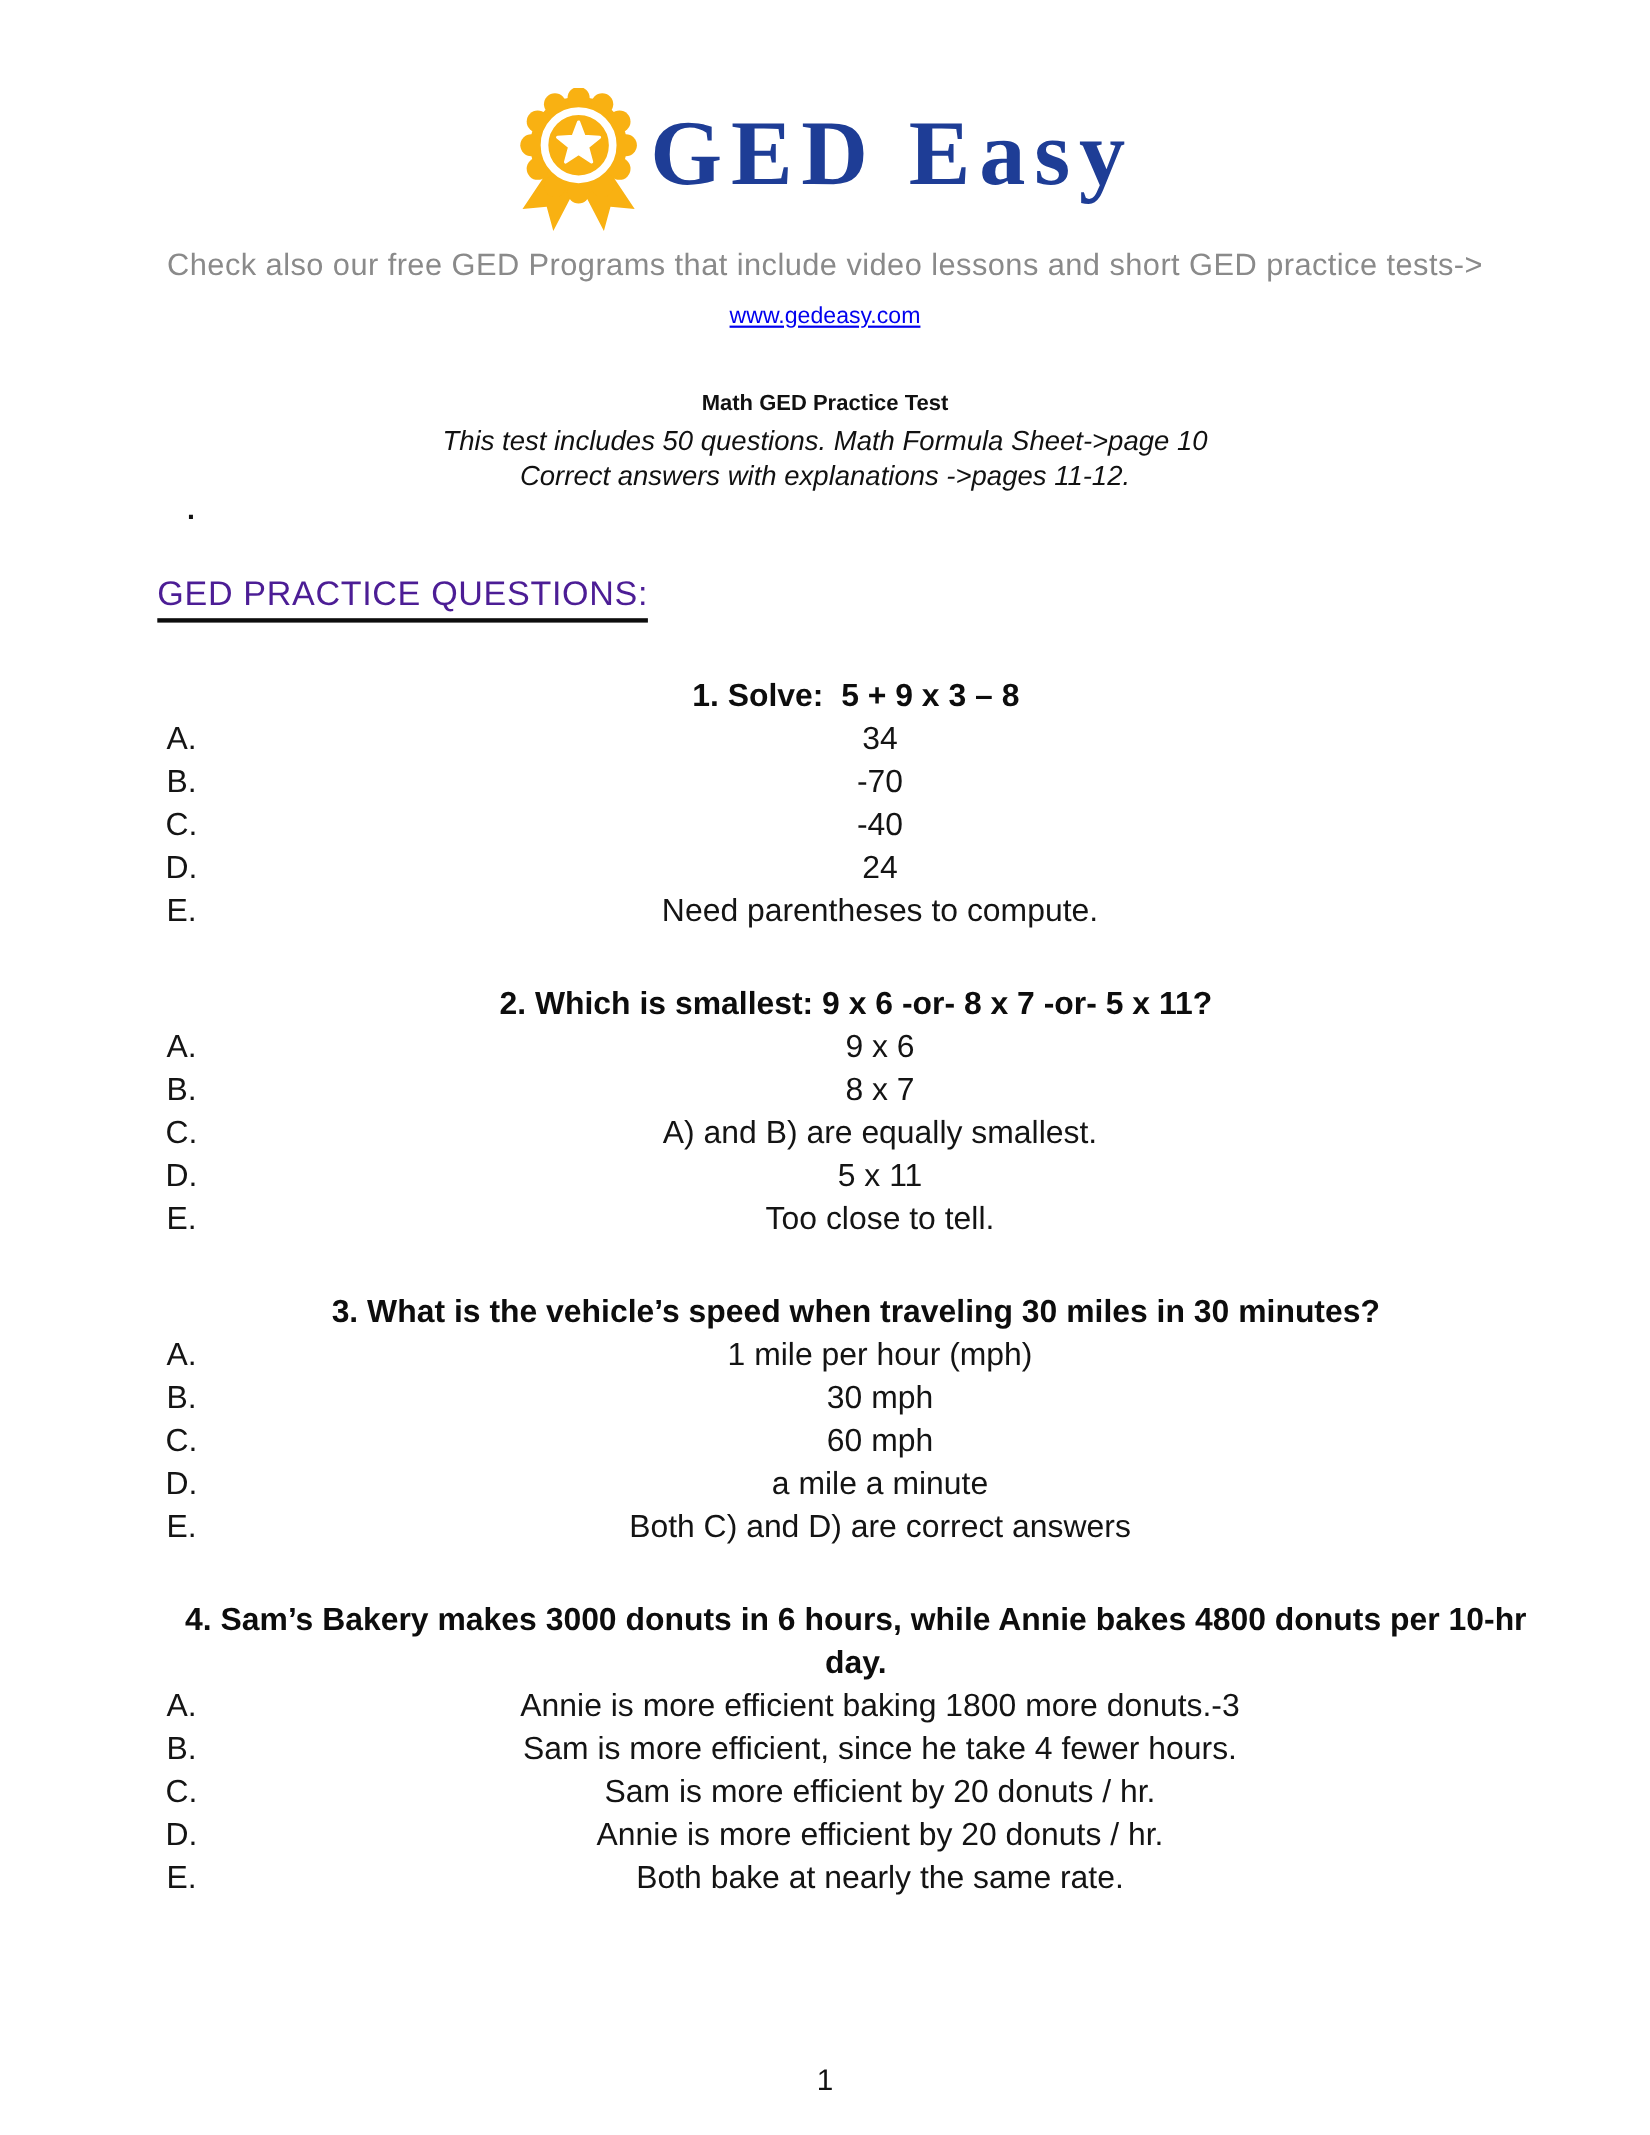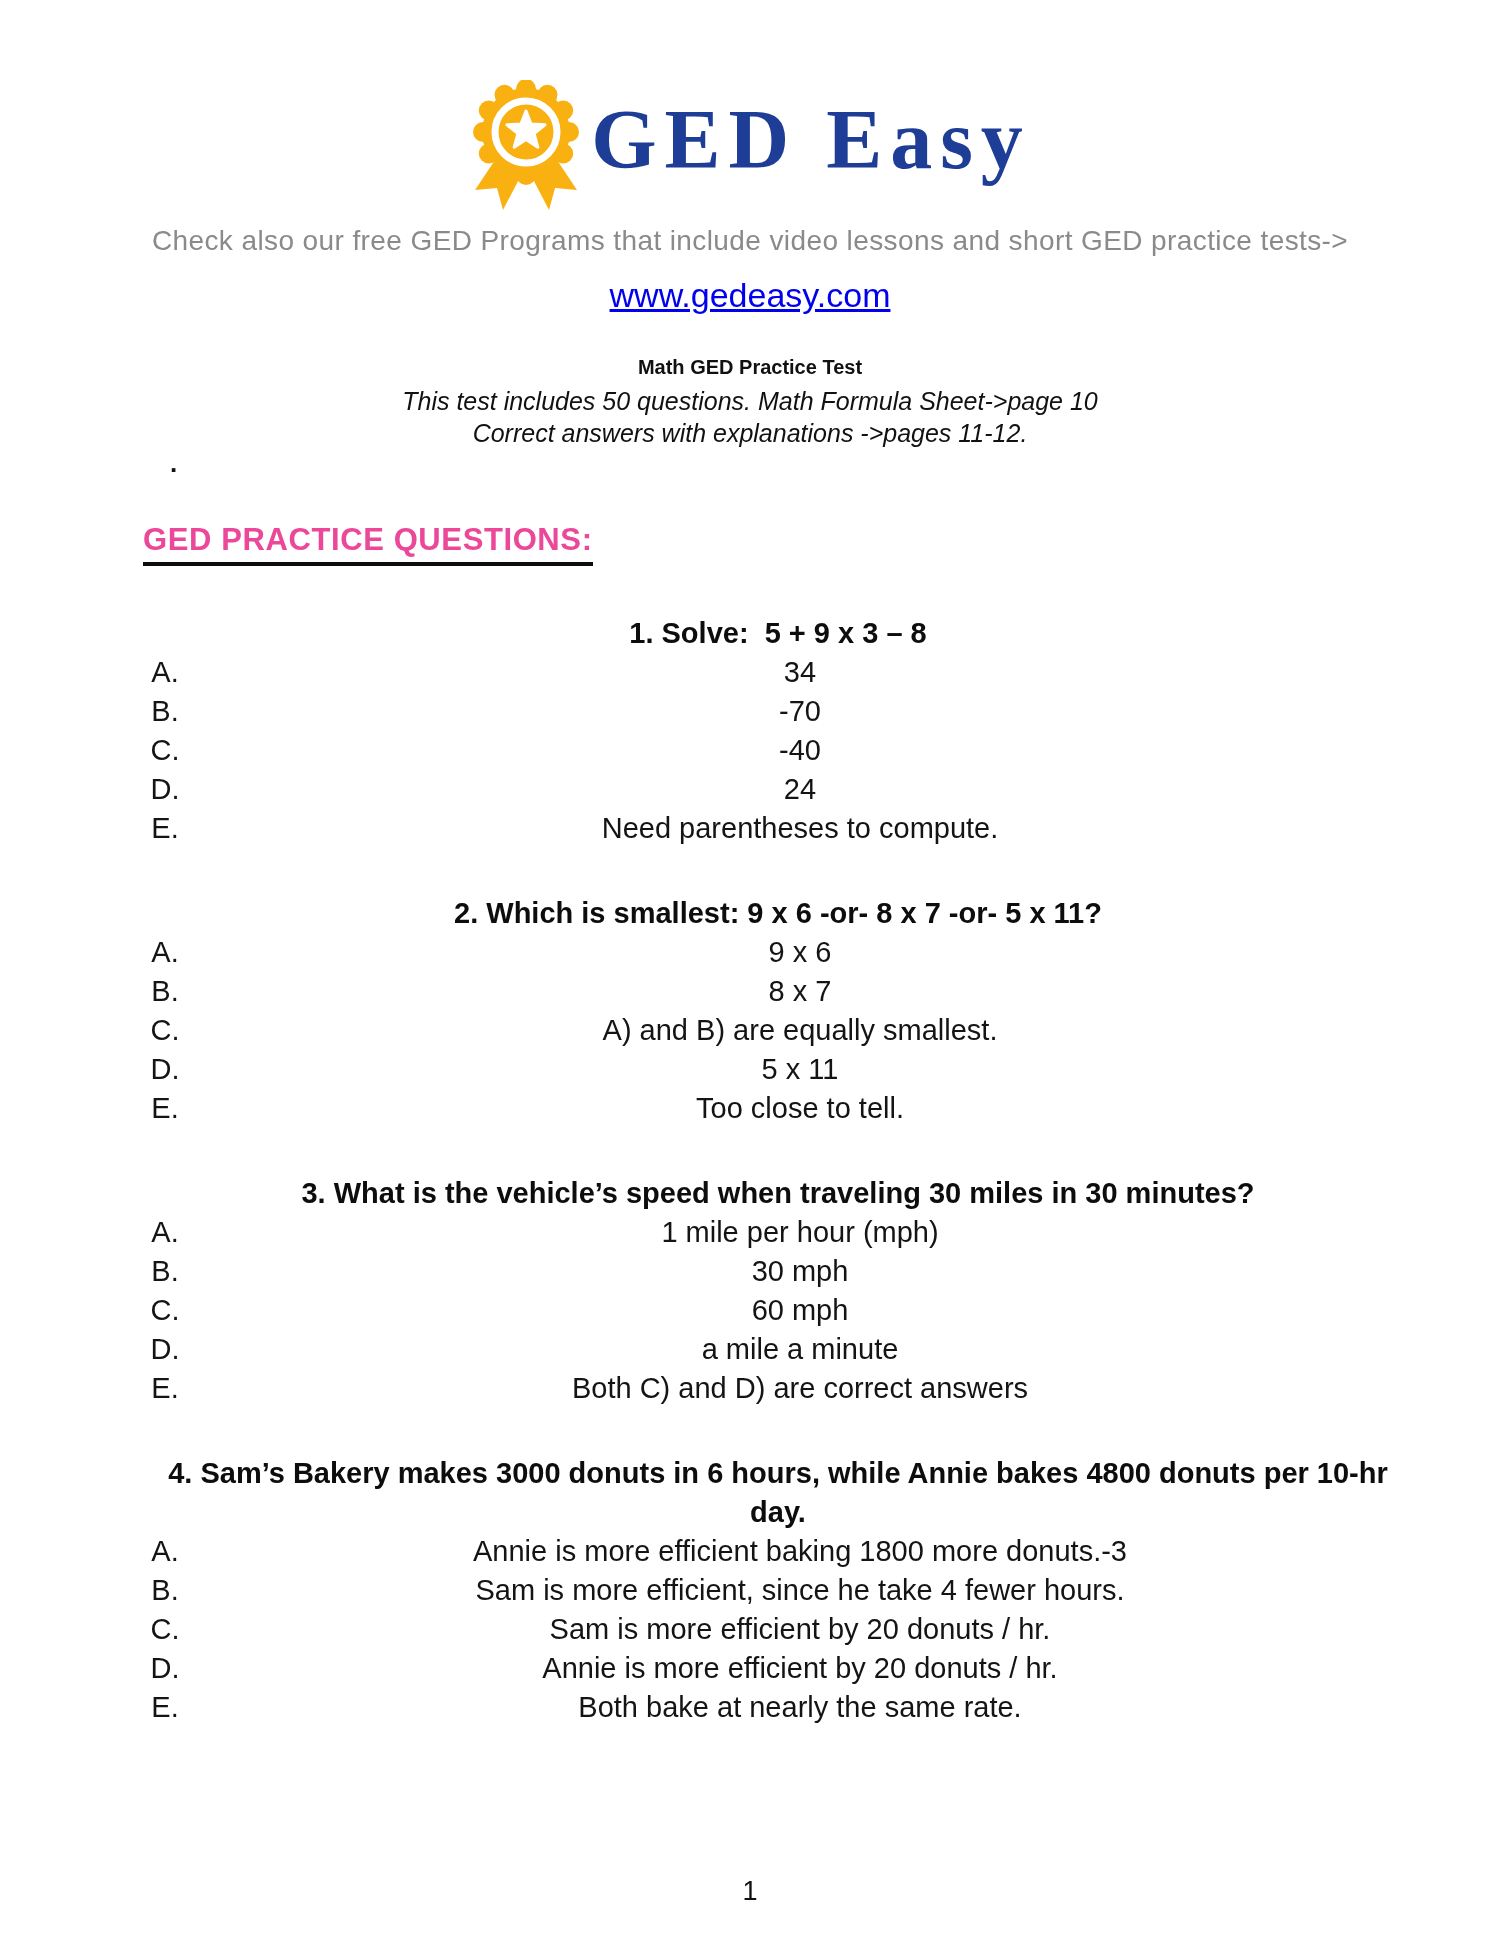--- a/index.html
+++ b/index.html
@@ -52,21 +52,21 @@
     letter-spacing: 0.4px;
   }
   .link-row {
     position: absolute;
     top: 276px;
     left: 0;
     width: 100%;
     text-align: center;
   }
   .site-link {
-    font-size: 34px;
+    font-size: 21px;
     color: #0101ee;
     text-decoration: underline;
     cursor: pointer;
   }
   .title-block {
     position: absolute;
     top: 349px;
     left: 0;
     width: 100%;
     text-align: center;
@@ -92,23 +92,23 @@
     color: #111111;
   }
 
   
   .section-heading {
     position: absolute;
     left: 143px;
     top: 522px;
     margin: 0;
     font-size: 31px;
-    font-weight: 700;
+    font-weight: 400;
     letter-spacing: 0.6px;
-    color: #ec4899;
+    color: #4c1d95;
   }
   .section-heading .u {
     display: inline-block;
     border-bottom: 4px solid #0d0d0d;
     padding-bottom: 4px;
   }
 
   
   .questions {
     position: absolute;

